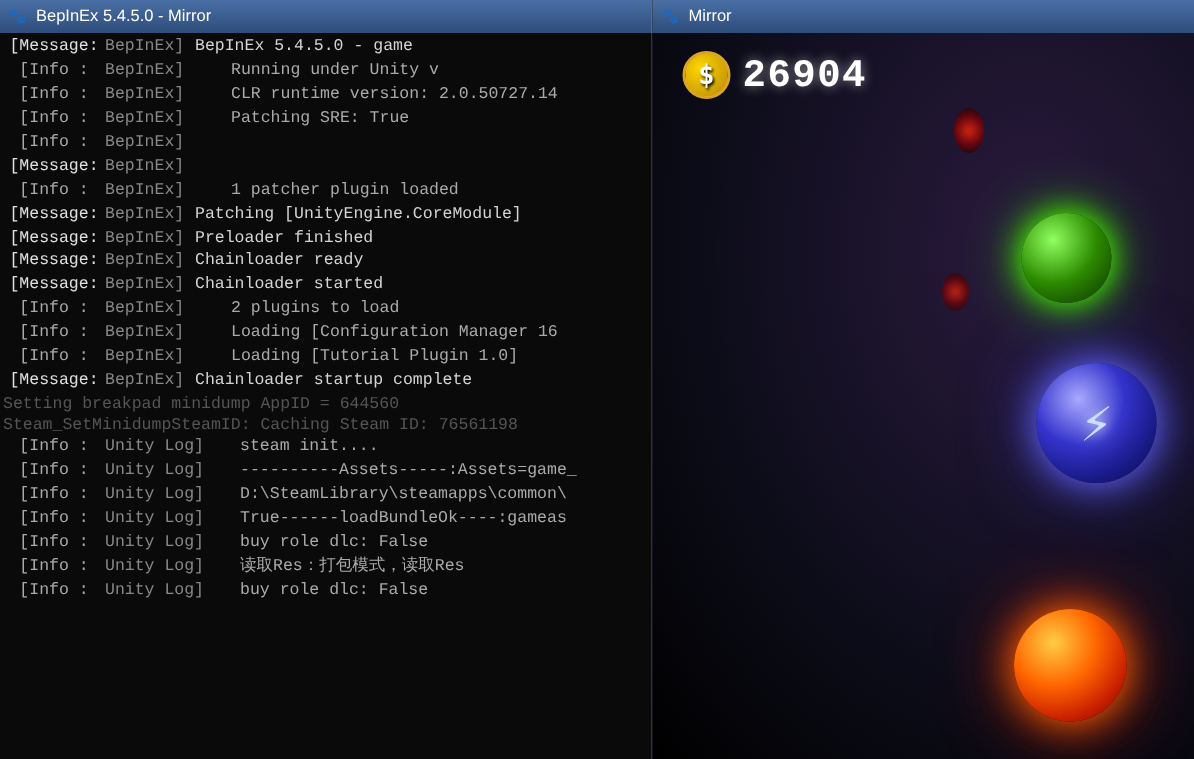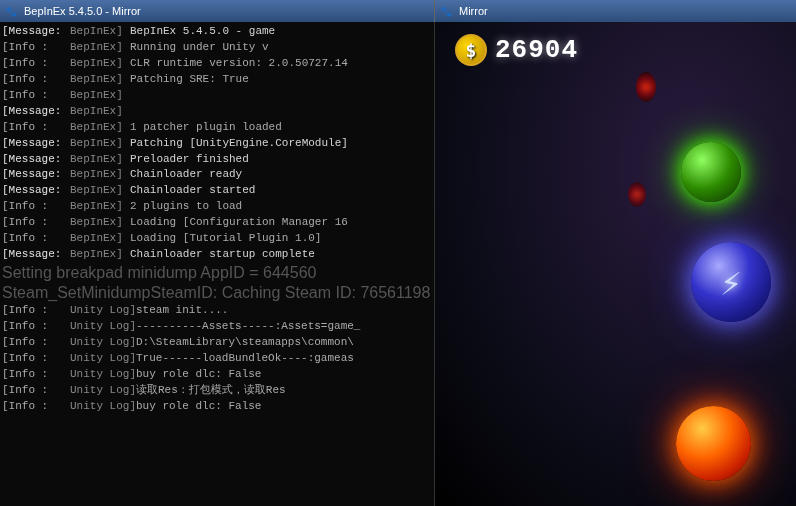--- a/index.html
+++ b/index.html
@@ -81,33 +81,34 @@
       line-height: 1.45;
       white-space: nowrap;
     }
 
     .log-line.message { color: #e0e0e0; }
     .log-line.info { color: #aaaaaa; }
 
     .log-type {
       min-width: 68px;
       color: inherit;
+      text-align: center;
     }
 
     .log-source {
       color: #888;
       min-width: 60px;
     }
 
     .log-msg {
       color: inherit;
     }
 
     .log-line.message .log-msg { color: #d4d4d4; }
-    .log-line.info .log-msg { color: #aaaaaa; }
+    .log-line.info .log-msg { color: #aaaaaa; margin-left: 24px; }
 
     
     .game-panel {
       flex: 1;
       position: relative;
       background: #1a1a2e;
       overflow: hidden;
     }
 
     
@@ -214,22 +215,22 @@
       height: 25px;
       background: radial-gradient(circle at 50% 50%, #ff2200 10%, #880000 50%, #330000 80%);
       border-radius: 50%;
       opacity: 0.6;
     }
 
     
     .sep-line {
       color: #555;
       padding: 1px 2px;
-      font-size: 16px;
-      font-family: Liberation Sans, sans-serif;
+      font-size: 11px;
+      font-family: Liberation Mono, monospace;
     }
 
     ::-webkit-scrollbar { width: 6px; }
     ::-webkit-scrollbar-track { background: #111; }
     ::-webkit-scrollbar-thumb { background: #444; }
   </style>
 </head>
 <body>
 
 <div class="title-bars">

